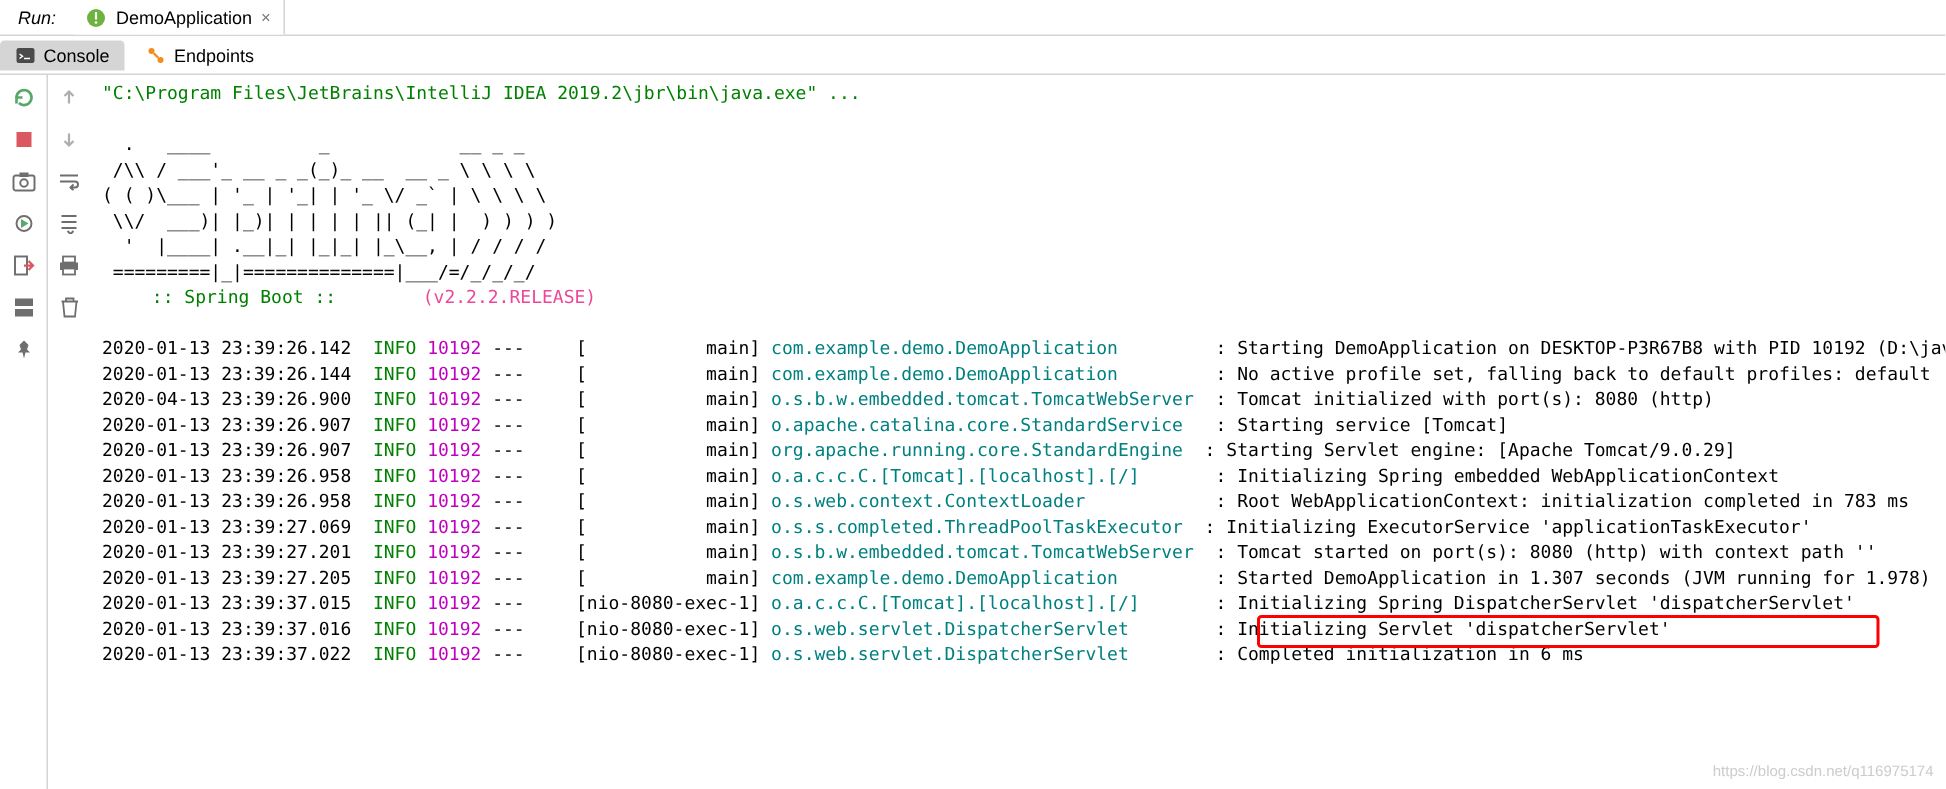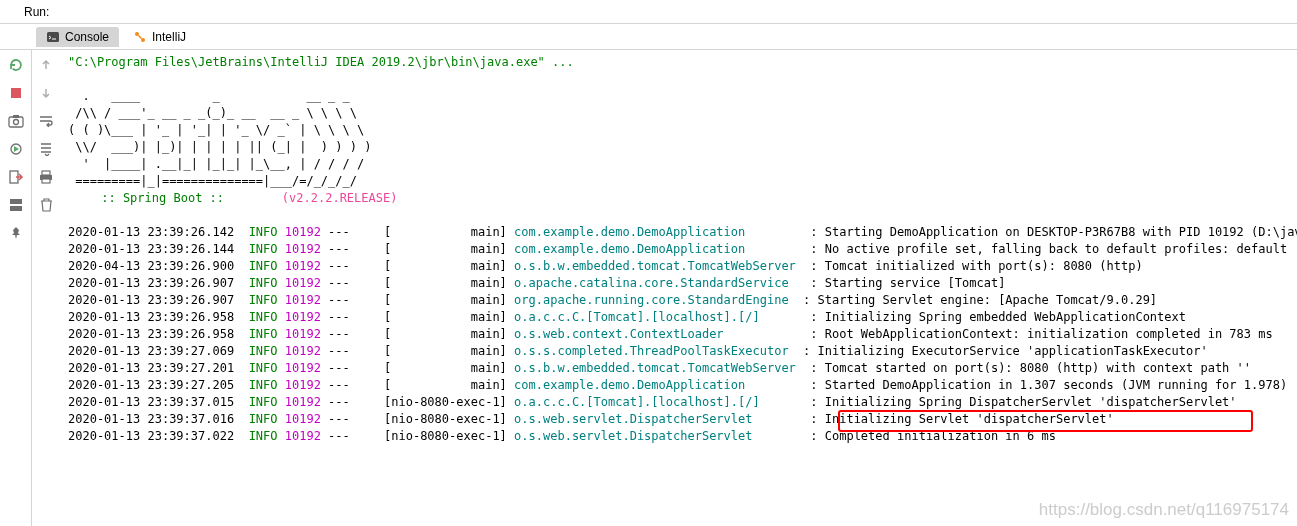--- a/index.html
+++ b/index.html
@@ -1,68 +1,79 @@
 <!DOCTYPE html>
 <html><head>
 <meta charset="utf-8">
 <style>
 * { box-sizing: border-box; margin: 0; padding: 0; }
 body { font-family: "Segoe UI", Arial, sans-serif; font-size: 12px; background: #fff; color: #000; width: 1297px; height: 526px; overflow: hidden; position: relative; }
 .top-row { display: flex; align-items: center; height: 24px; border-bottom: 1px solid #d4d4d4; }
-.top-row .label { padding: 0 24px; color: #000; }
+.top-row .label { padding: 0 12px; color: #000; font-style: italic; }
 .tab { display: flex; align-items: center; gap: 6px; padding: 2px 8px; border-right: 1px solid #d4d4d4; background: #fff; height: 100%; }
 .tab .close { color: #777; font-size: 11px; }
-.sub-row { display: flex; align-items: center; height: 26px; border-bottom: 1px solid #d4d4d4; padding-left: 36px; gap: 4px; }
+.sub-row { display: flex; align-items: center; height: 26px; border-bottom: 1px solid #d4d4d4; gap: 4px; }
 .sub-tab { display: flex; align-items: center; gap: 5px; padding: 3px 10px; }
 .sub-tab.active { background: #d5d5d5; border-radius: 3px 3px 0 0; }
 .main { display: flex; height: calc(100% - 50px); }
 .gutter { width: 32px; border-right: 1px solid #d4d4d4; display: flex; flex-direction: column; align-items: center; padding-top: 6px; gap: 10px; }
 .gutter2 { width: 28px; display: flex; flex-direction: column; align-items: center; padding-top: 6px; gap: 10px; }
 .icon-btn { width: 18px; height: 18px; display: flex; align-items: center; justify-content: center; color: #6e6e6e; cursor: pointer; }
 .console { flex: 1; padding: 4px 0 0 8px; font-family: "Consolas", monospace; font-size: 12px; line-height: 17px; white-space: pre; overflow: hidden; }
 .cmd { color: #008000; }
 .ascii { color: #000; }
 .spring { color: #008000; margin-left: 26px; }
 .ver { color: #ec4899; }
 .ts { color: #000; }
 .info { color: #008000; }
 .pid { color: #c000c0; }
 .th { color: #000; margin-left: 27px; }
 .logger { color: #008080; margin-top: 36px; }
 .msg { color: #000; }
 .hl { position: absolute; border: 2px solid #ff0000; border-radius: 3px; }
-.watermark { position: absolute; right: 8px; bottom: 6px; color: #ccc; font-size: 17px; font-family: Arial; }
+.watermark { position: absolute; right: 8px; bottom: 6px; color: #ccc; font-size: 10px; font-family: Arial; }
 svg { display: block; }
 </style>
 </head>
 <body>
 
 <div class="top-row">
   <span class="label">Run:</span>
+  <div class="tab">
+    <span>
+      <svg width="14" height="14" viewBox="0 0 14 14">
+          <circle cx="7" cy="7" r="6" fill="#6db33f"></circle>
+          <path d="M7 3v5" stroke="#fff" stroke-width="1.4"></path>
+          <circle cx="7" cy="10" r="0.9" fill="#fff"></circle>
+        </svg>
+    </span>
+    <span>DemoApplication</span>
+    <span class="close">×</span>
+  </div>
 </div>
 
 <div class="sub-row">
   <div class="sub-tab active">
     <span>
       <svg width="14" height="14" viewBox="0 0 14 14">
           <rect x="1" y="2" width="12" height="10" rx="1.5" fill="#4a4a4a"></rect>
           <path d="M3 6l2 1.5L3 9M6 9h4" stroke="#fff" stroke-width="1" fill="none"></path>
         </svg>
     </span>
     <span>Console</span>
   </div>
   <div class="sub-tab">
     <span>
       <svg width="14" height="14" viewBox="0 0 14 14">
           <circle cx="4" cy="4" r="2" fill="#f28c1d"></circle>
           <circle cx="10" cy="10" r="2" fill="#f28c1d"></circle>
           <path d="M5.5 5.5l3 3" stroke="#f28c1d" stroke-width="1.5"></path>
         </svg>
     </span>
-    <span>IntelliJ</span>
+    <span>Endpoints</span>
   </div>
 </div>
 
 <div class="main">
   <div class="gutter">
     <div class="icon-btn">
         <svg width="16" height="16" viewBox="0 0 16 16">
           <path d="M3 8a5 5 0 1 1 1.6 3.7" fill="none" stroke="#59a869" stroke-width="1.8"></path>
           <path d="M3 12V8h4" fill="none" stroke="#59a869" stroke-width="1.8"></path>
         </svg>

